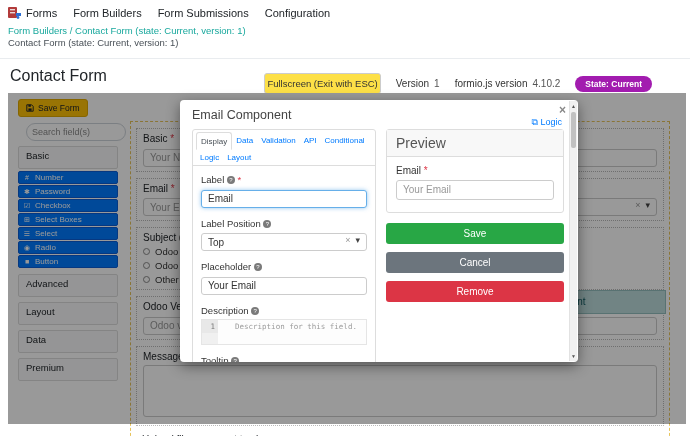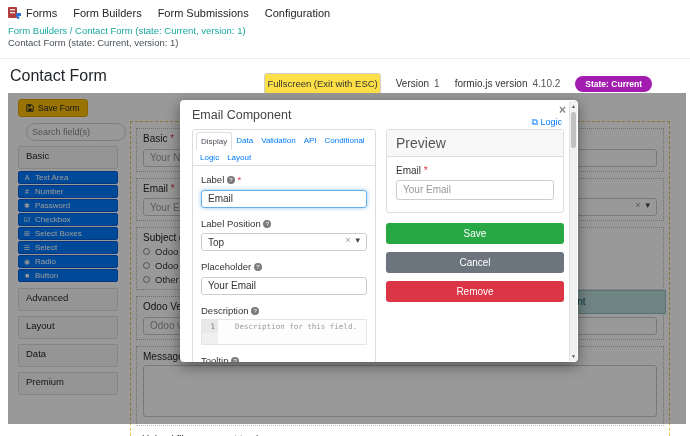--- a/index.html
+++ b/index.html
@@ -176,24 +176,20 @@
       </button>
     </div>
 
     <div class="b-row">
 
       <div class="sidebar">
         <input class="search" placeholder="Search field(s)" style="">
         <div class="group-h">Basic</div>
         <div class="group-items">
           <div class="citem">
-              <span class="ci">A</span>
-              <span>Text Area</span>
-            </div>
-          <div class="citem">
               <span class="ci">#</span>
               <span>Number</span>
             </div>
           <div class="citem">
               <span class="ci">✱</span>
               <span>Password</span>
             </div>
           <div class="citem">
               <span class="ci">☑</span>
               <span>Checkbox</span>

